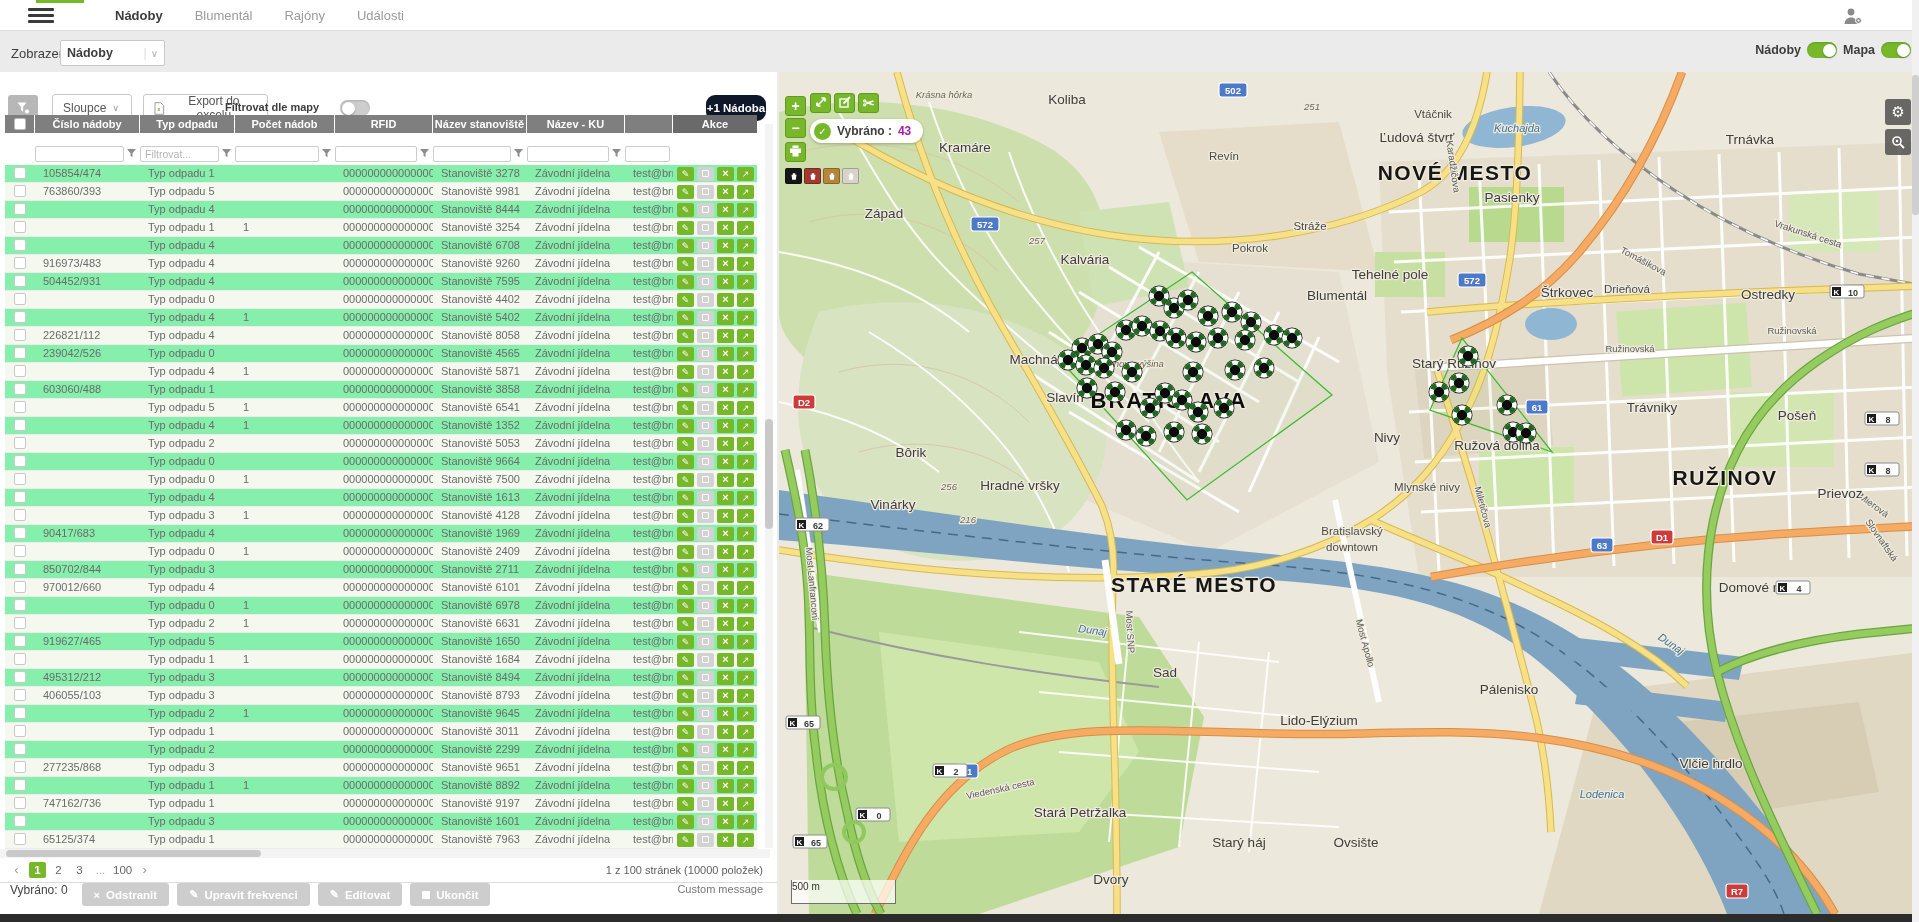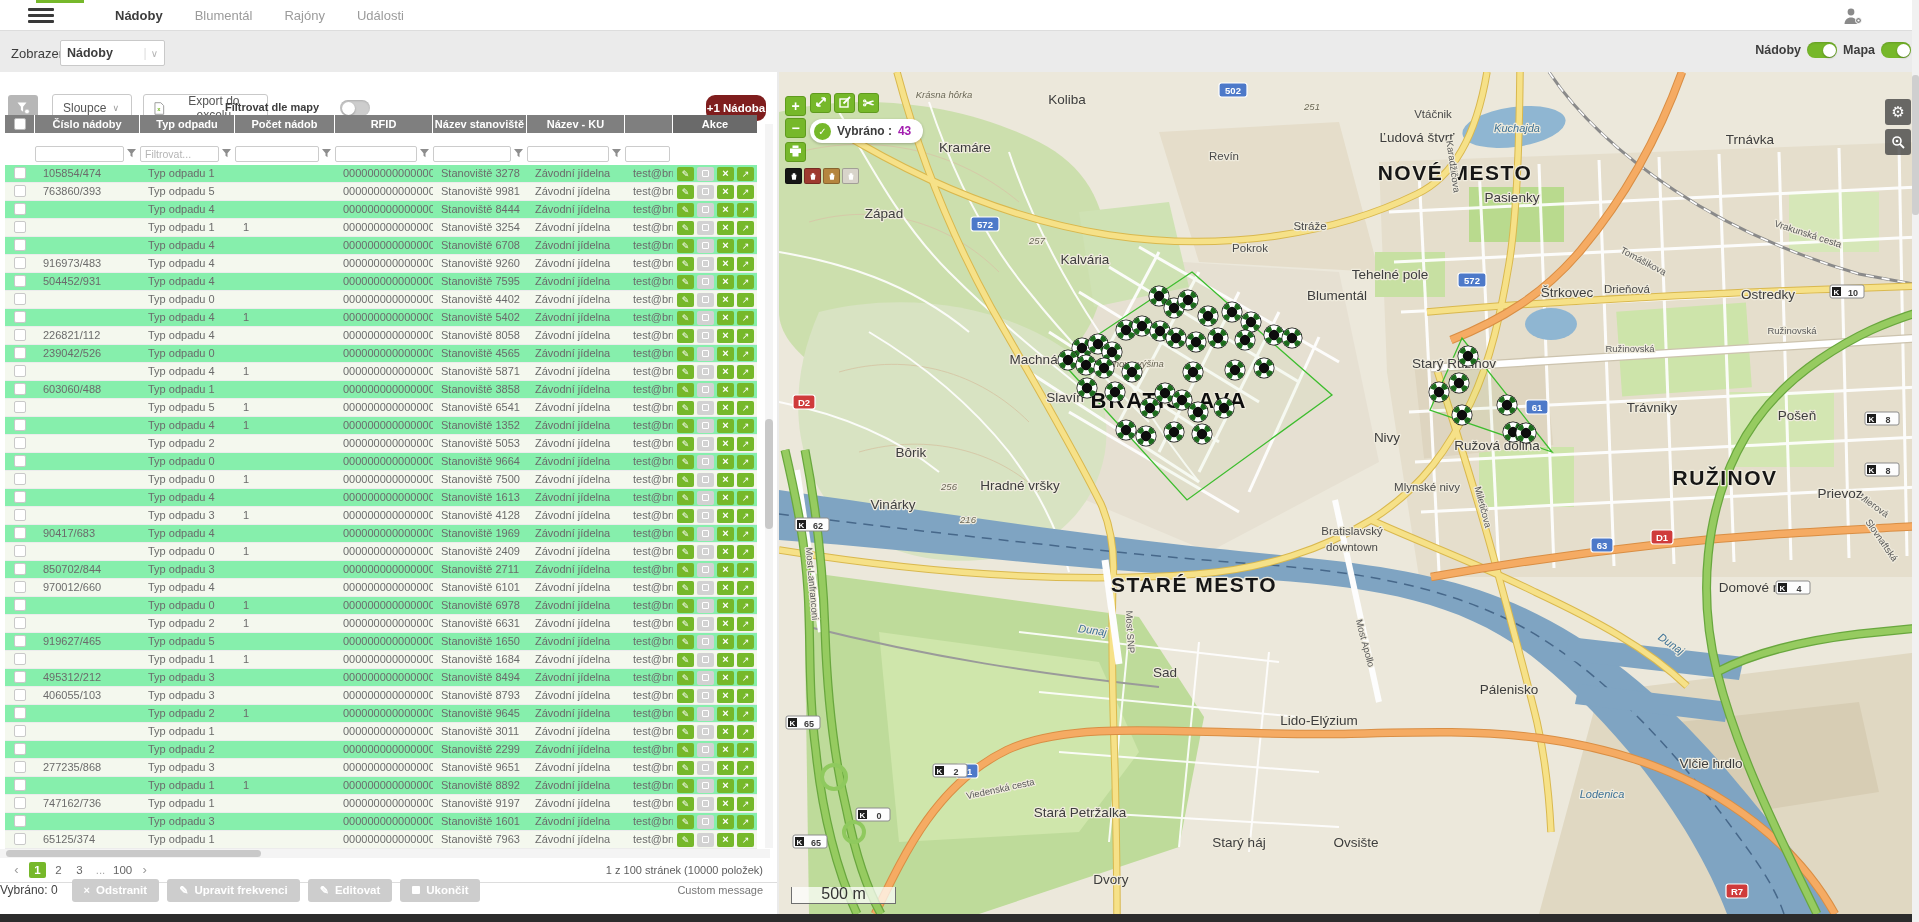--- a/index.html
+++ b/index.html
@@ -32,21 +32,21 @@
   .toggle.off i{left:1.5px}
 
   
   .panel{position:absolute;left:0;top:72px;width:777px;height:842px;background:#fff}
   .ptoolbar{position:absolute;left:0;top:22px;width:100%;height:30px}
   .btn-funnel{position:absolute;left:8px;top:1px;width:30px;height:26px;background:#b7b7b7;border:none;border-radius:3px;cursor:pointer;display:flex;align-items:center;justify-content:center}
   .btn-white{position:absolute;top:0;height:28px;background:#fff;border:1px solid #c9c9c9;border-radius:3px;font-size:12px;color:#555;display:flex;align-items:center;gap:6px;padding:0 10px;cursor:pointer;font-family:inherit}
   .btn-white .chev{color:#999;font-size:9px}
   .fbm-label{position:absolute;left:225px;top:7px;font-size:11px;font-weight:700;color:#3d3d3d}
   .fbm-toggle{position:absolute;left:340px;top:6px}
-  .btn-green{position:absolute;right:11px;top:1px;width:60px;height:26px;background:#7f1d1d;color:#fff;border:none;border-radius:9px;font-size:11.5px;font-weight:700;cursor:pointer;font-family:inherit}
+  .btn-green{position:absolute;right:11px;top:1px;width:60px;height:26px;background:#0f172a;color:#fff;border:none;border-radius:9px;font-size:11.5px;font-weight:700;cursor:pointer;font-family:inherit}
 
   .thead{position:absolute;left:5px;top:43px;display:flex;height:18px}
   .hc{background:#7f7f7f;color:#fff;font-size:11px;font-weight:700;text-align:center;line-height:18px;border-right:1px solid #fff;overflow:hidden;white-space:nowrap}
   .hc.dark{background:#6a6a6a;border-right:none}
   .hcb{display:inline-block;width:12px;height:12px;background:#fff;border:1px solid #bbb;border-radius:2px;margin-top:3px;cursor:pointer}
   .c0{width:30px}.c1{width:105px}.c2{width:95px}.c3{width:100px}.c4{width:98px}.c5{width:94px}.c6{width:98px}.c7{width:48px}.c8{width:84px}
 
   .tfilters{position:absolute;left:5px;top:71px;display:flex;height:21px}
   .fc{display:flex;align-items:center;gap:2px;padding-right:3px}
   .fc input{height:16px;border:1px solid #ccc;border-radius:2px;font-size:10.5px;color:#666;padding:0 4px;width:100%;min-width:0;font-family:inherit}
@@ -70,21 +70,21 @@
   .vscroll{position:absolute;right:4px;top:52px;width:8px;height:724px;background:#f4f4f4}
   .vscroll .thumb{position:absolute;left:0;top:295px;width:8px;height:110px;background:#c9c9c9;border-radius:4px}
 
   .pagination{position:absolute;left:0;top:788px;width:100%;height:20px;display:flex;align-items:center;gap:4px;padding-left:8px}
   .pg{min-width:17px;height:16px;text-align:center;font-size:11.5px;color:#666;line-height:16px;cursor:pointer}
   .pg.chev{color:#9b9b9b;font-size:13px}
   .pg.active{background:#76b82a;color:#fff;border-radius:2px;font-weight:700}
   .pg.dots{color:#aaa}
   .pg-info{position:absolute;right:14px;font-size:11px;color:#5e5e5e}
 
-  .pfooter{position:absolute;left:0;top:810px;width:100%;height:15px;border-top:1px solid #ddd;display:flex;align-items:center;gap:8px;background:#fff}
+  .pfooter{position:absolute;left:0;top:810px;width:100%;height:15px;border-top:1px solid #ddd;display:flex;gap:8px;padding-left:10px;background:#fff}
   .sel-count{font-size:12px;color:#444;margin-right:6px}
   .fbtn{height:23px;background:#cdcdcd;border:none;border-radius:3px;color:#fff;font-size:11.5px;font-weight:700;display:flex;align-items:center;gap:6px;padding:0 12px;cursor:default;font-family:inherit}
   .fbtn i{font-style:normal;font-size:11px}
   .fbtn i.stop{width:8px;height:8px;background:#fff;border-radius:1px}
   .custom-msg{position:absolute;right:14px;font-size:11px;color:#777}
 
   
   .map{position:absolute;left:779px;top:72px;width:1140px;height:842px;overflow:hidden;background:#ece8db}
   #mapsvg{position:absolute;left:0;top:0}
   #mapsvg text{text-anchor:middle;font-family:"Liberation Sans",sans-serif;paint-order:stroke;stroke:#efebdd;stroke-width:2.5px;stroke-linejoin:round}
@@ -105,21 +105,21 @@
   .m-print{position:absolute;left:6px;top:70px;z-index:5}
   .m-tools{position:absolute;left:31px;top:21px;display:flex;gap:3px;z-index:5}
   .m-badge{position:absolute;left:31px;top:47px;height:24px;background:#fff;border-radius:12px;display:flex;align-items:center;gap:6px;padding:0 12px 0 4px;box-shadow:0 1px 3px rgba(0,0,0,.25);z-index:5}
   .m-badge .chk{width:17px;height:17px;border-radius:50%;background:#76b82a;color:#fff;font-size:10px;line-height:17px;text-align:center}
   .m-badge-label{font-size:12px;font-weight:700;color:#3d3d3d}
   .m-badge-count{font-size:12px;font-weight:700;color:#a21caf}
   .m-layers{position:absolute;left:6px;top:96px;display:flex;gap:2px;z-index:5}
   .m-layers button{width:17px;height:16px;border:1px solid rgba(0,0,0,.25);border-radius:2px;padding:0;cursor:pointer;display:flex;align-items:center;justify-content:center}
   .m-right{position:absolute;right:8px;top:27px;display:flex;flex-direction:column;gap:4px;z-index:5}
   .mdark{width:26px;height:26px;background:rgba(66,66,66,.78);border:none;border-radius:3px;color:#fff;font-size:15px;cursor:pointer;display:flex;align-items:center;justify-content:center;padding:0}
-  .scalebar{position:absolute;left:12px;bottom:10px;width:105px;height:17px;background:rgba(255,255,255,.72);border:1.5px solid #6f6f6f;border-top:none;text-align:center;font-size:16px;color:#333;line-height:14px;z-index:5}
+  .scalebar{position:absolute;left:12px;bottom:10px;width:105px;height:24px;background:rgba(255,255,255,.72);border:1.5px solid #6f6f6f;border-top:none;font-size:10px;color:#333;line-height:14px;z-index:5}
 
   .bottom-strip{position:absolute;left:0;top:914px;width:100%;height:8px;background:#2c2c2c;z-index:40}
   .win-scroll{position:absolute;right:0;top:0;width:7px;height:922px;background:#f1f1f1;z-index:50}
   .win-scroll .thumb{position:absolute;top:75px;width:7px;height:140px;background:#cfcfcf;border-radius:3px}
 </style>
 </head>
 <body>
 
 <div class="app">
 

